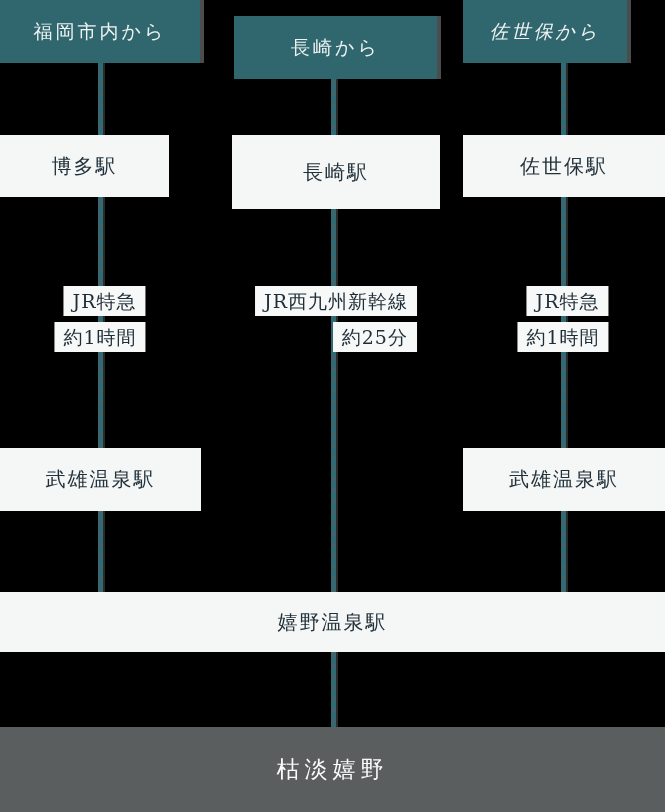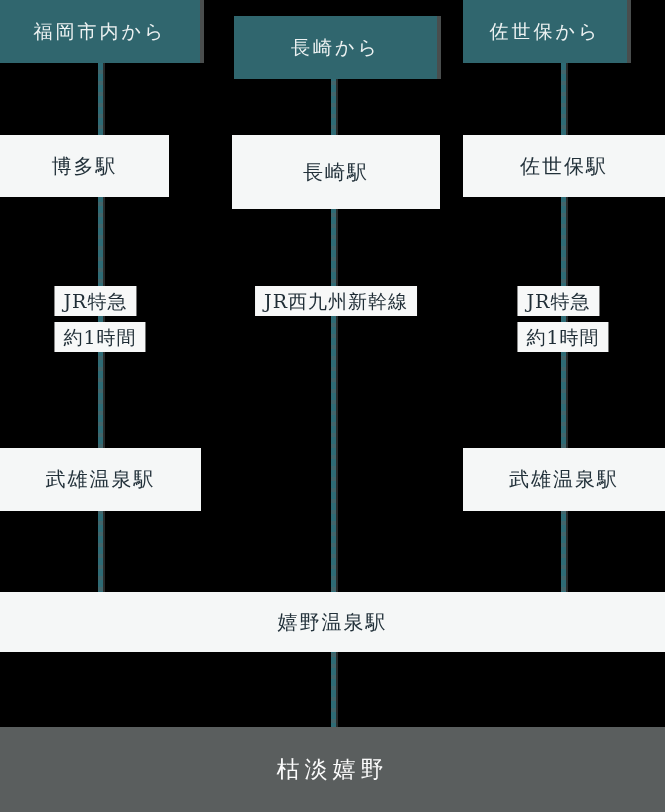--- a/index.html
+++ b/index.html
@@ -35,21 +35,21 @@
     background:#f5f7f7;
     color:#22313a;
     display:flex;align-items:center;justify-content:center;
     font-size:20px;letter-spacing:2px;
     z-index:2;
   }
   
   .transit-label{
     position:absolute;
     transform:translateX(-50%);
-    text-align:left;
+    text-align:right;
     z-index:2;
   }
   .transit-label .chip{
     display:inline-block;
     background:#f7f8f8;
     color:#1f2d36;
     font-size:19px;letter-spacing:1px;
     line-height:24px;
     padding:3px 9px;
   }
@@ -70,32 +70,33 @@
 <body>
 
 <div>
 
   <div class="route-line" style="left:98px;top:63px;height:529px;"></div>
   <div class="route-line" style="left:331px;top:63px;height:664px;"></div>
   <div class="route-line" style="left:561px;top:63px;height:529px;"></div>
 
   <div class="origin-header" style="left:0;top:0;width:200px;">福岡市内から</div>
   <div class="origin-header" style="left:234px;top:0;width:203px;margin-top:16px;">長崎から</div>
-  <div class="origin-header" style="left:463px;top:0;width:164px;">佐世保から</div>
+  <div class="origin-header" style="left:463px;top:0;width:164px;font-style:italic;">佐世保から</div>
 
   <div class="station-box" style="left:0;top:135px;width:169px;height:62px;">博多駅</div>
   <div class="station-box" style="left:232px;top:135px;width:208px;height:74px;">長崎駅</div>
   <div class="station-box" style="left:463px;top:135px;width:202px;height:62px;">佐世保駅</div>
 
   <div class="transit-label" style="left:100px;top:286px;">
     <div class="row"><span class="chip">JR特急</span></div>
     <div class="row"><span class="chip">約1時間</span></div>
   </div>
   <div class="transit-label" style="left:336px;top:286px;">
     <div class="row"><span class="chip">JR西九州新幹線</span></div>
+    <div class="row"><span class="chip">約25分</span></div>
   </div>
   <div class="transit-label" style="left:563px;top:286px;">
     <div class="row"><span class="chip">JR特急</span></div>
     <div class="row"><span class="chip">約1時間</span></div>
   </div>
 
   <div class="station-box" style="left:0;top:448px;width:201px;height:63px;">武雄温泉駅</div>
   <div class="station-box" style="left:463px;top:448px;width:202px;height:63px;">武雄温泉駅</div>
 
   <div class="station-box" style="left:0;top:592px;width:665px;height:60px;">嬉野温泉駅</div>

